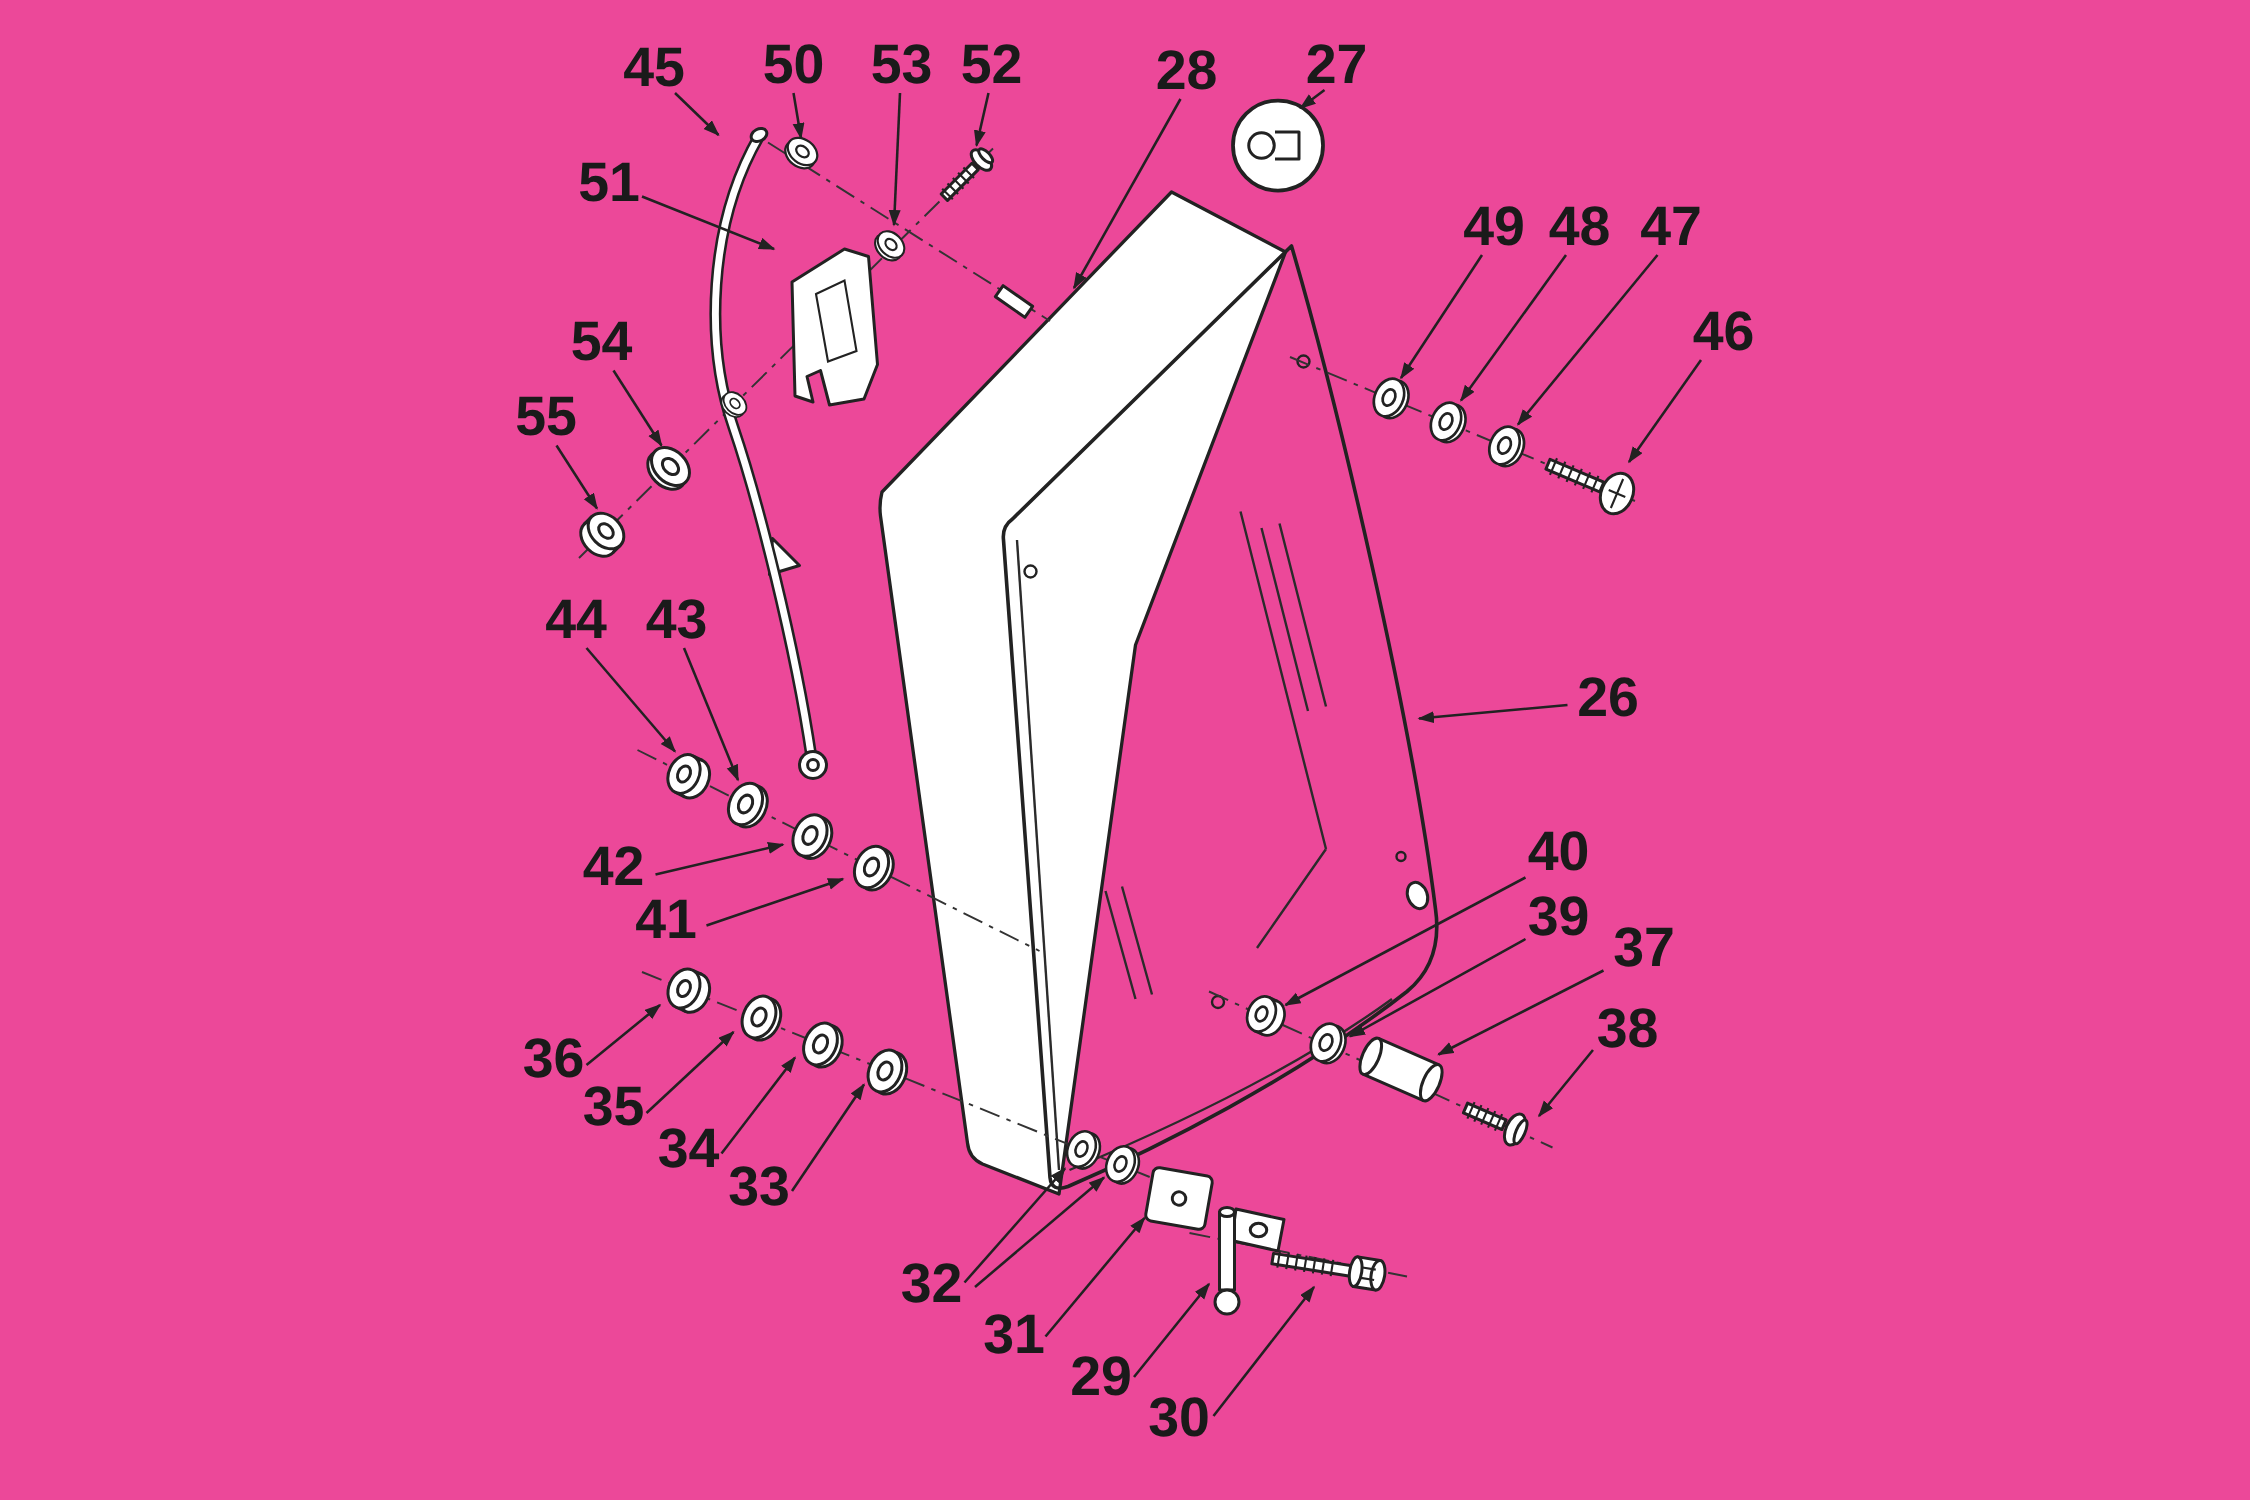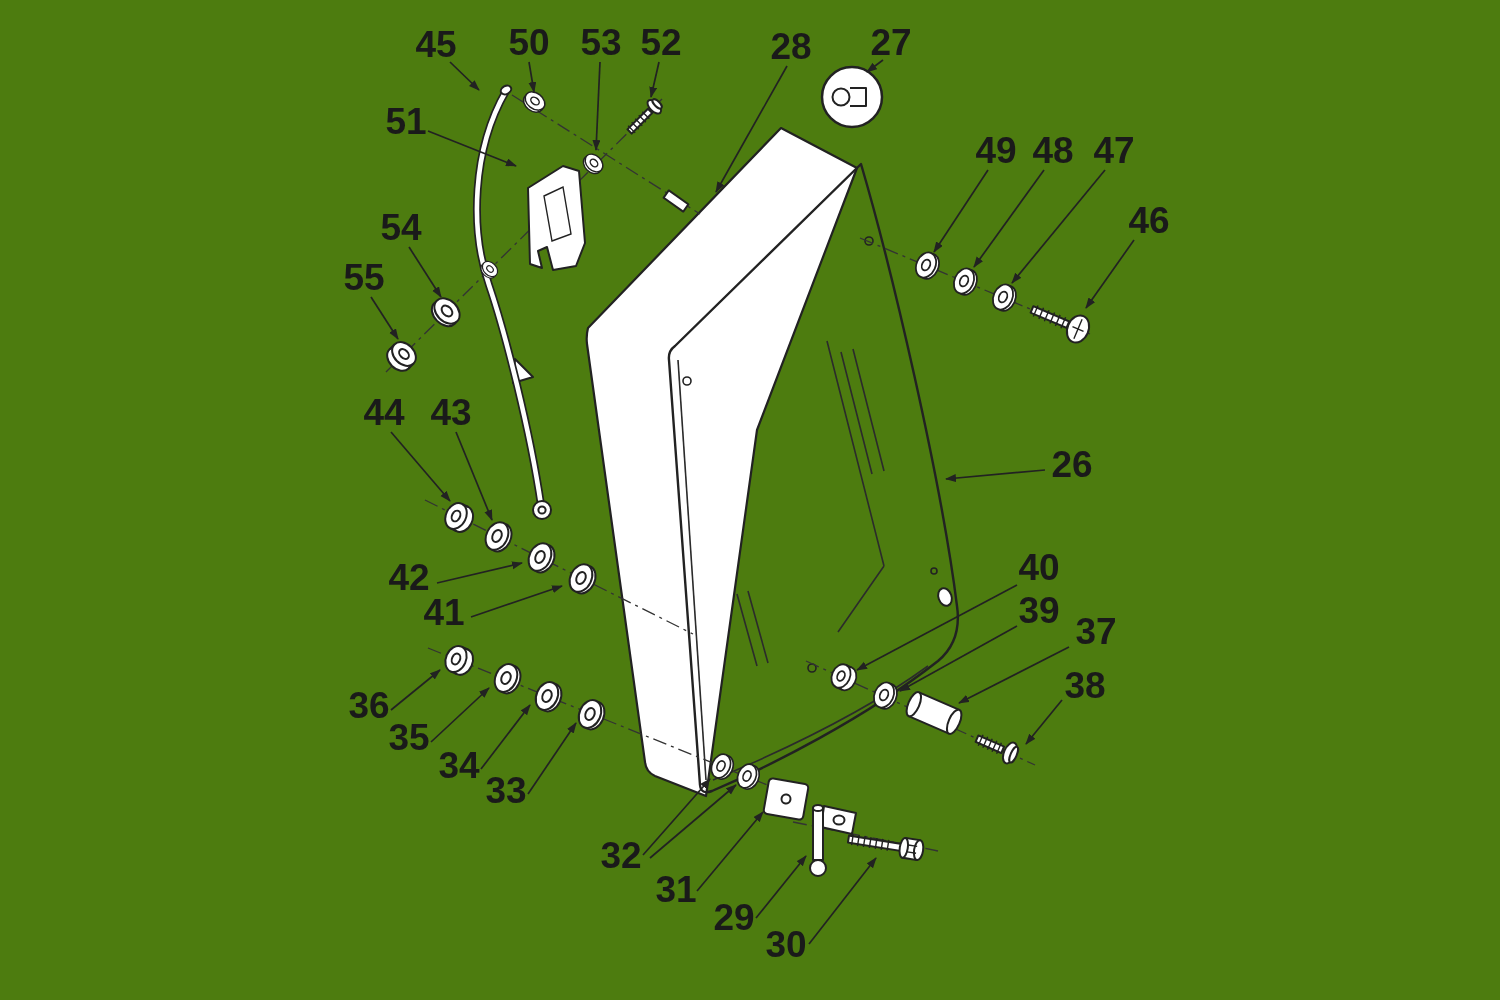--- a/index.html
+++ b/index.html
@@ -1,16 +1,16 @@
 <!DOCTYPE html>
 <html><head>
 <meta charset="utf-8">
 <style>
   html,body { margin:0; padding:0; background:#ffffff; }
-  .stage { position:relative; width:1500px; height:1000px; background:#4d7c0f; overflow:hidden; }
+  .stage { position:relative; width:1500px; height:1000px; background:#ec4899; overflow:hidden; }
   svg { position:absolute; left:0; top:0; }
   .part  { fill:#ffffff; stroke:#222222; stroke-width:2; stroke-linejoin:round; }
   .edge  { fill:none; stroke:#222222; stroke-width:2; stroke-linejoin:round; }
   .thin  { fill:none; stroke:#222222; stroke-width:1.4; }
   .axis  { fill:none; stroke:#333333; stroke-width:1.3; stroke-dasharray:14 5 3 5; }
   .arrow { fill:none; stroke:#222222; stroke-width:1.7; marker-end:url(#ah); }
   .gline { fill:none; stroke:#2b2b2b; stroke-width:1.6; }
   .hole  { fill:none; stroke:#222222; stroke-width:1.6; }
   .lbl   { font:700 37px "Liberation Sans", sans-serif; fill:#1a1a1a; text-anchor:middle; cursor:pointer; }
 </style>

